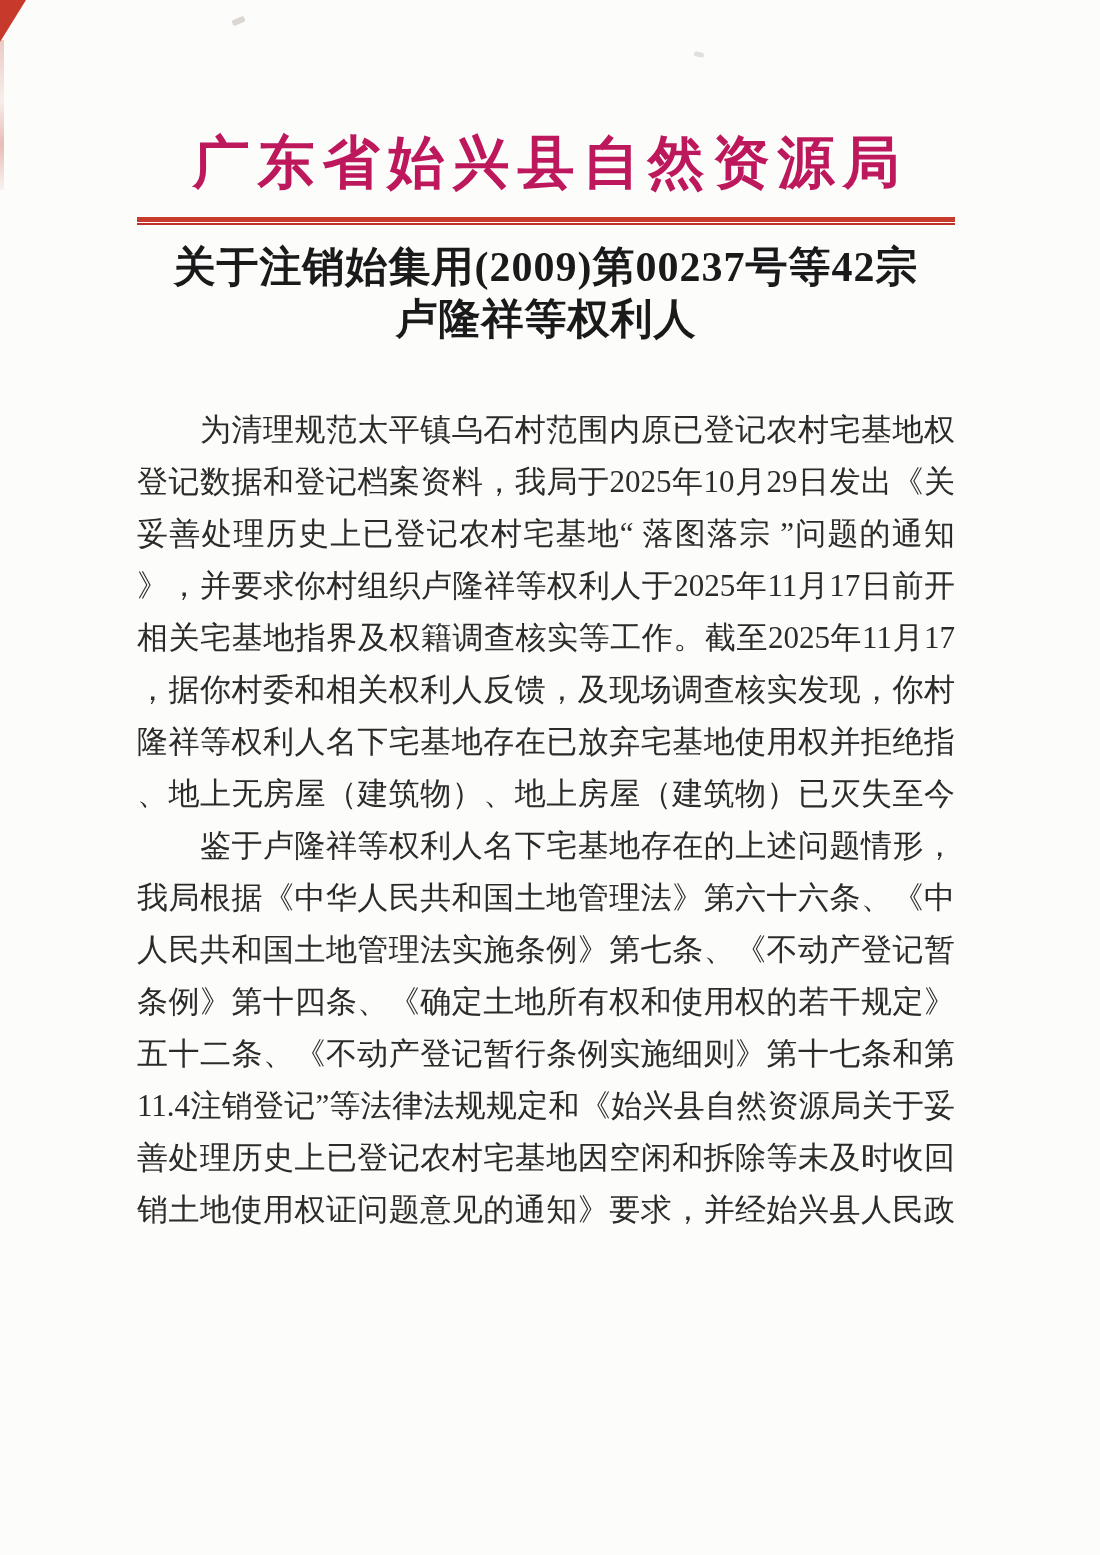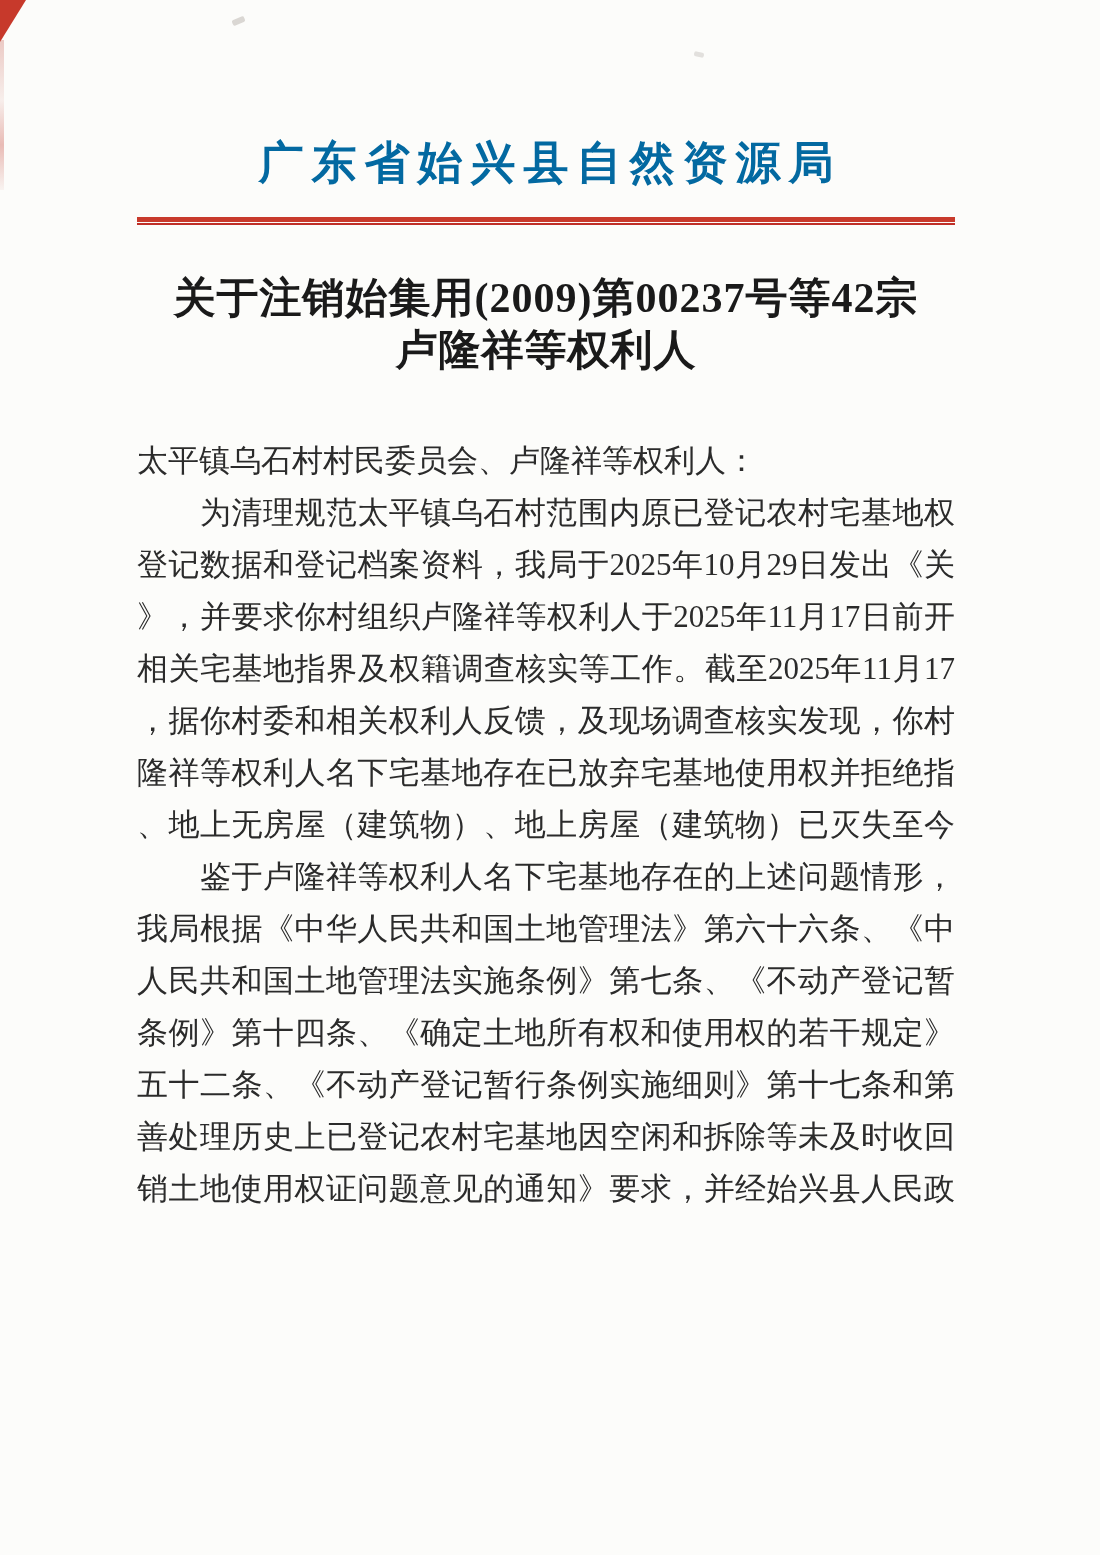--- a/index.html
+++ b/index.html
@@ -34,38 +34,38 @@
     position: absolute;
     left: 137px; top: 0;
     width: 818px;
   }
 
   .agency-title {
     margin-top: 128px;
     height: 70px;
     line-height: 70px;
     text-align: center;
-    font-size: 45px;
+    font-size: 57px;
     font-weight: 700;
-    color: #0369a1;
+    color: #be185d;
     letter-spacing: 8px;
     padding-left: 8px;
     white-space: nowrap;
   }
 
   .red-rule {
     margin-top: 19px;
     height: 1px;
     background: #fcfcfa;
     border-top: 5px solid #c83a2b;
     border-bottom: 2px solid #bf2f27;
   }
 
   .notice-title {
-    margin-top: 47px;
+    margin-top: 16px;
     text-align: center;
     font-size: 42px;
     line-height: 52px;
     font-weight: 700;
     color: #1a1a1a;
     letter-spacing: 1px;
   }
 
   .body-text {
     margin-top: 59px;
@@ -97,33 +97,34 @@
     <div class="agency-title">广东省始兴县自然资源局</div>
 
     <div class="red-rule"></div>
 
     <div class="notice-title">
       <div>关于注销始集用(2009)第00237号等42宗</div>
       <div>卢隆祥等权利人</div>
     </div>
 
     <div class="body-text">
-      <div class="line flush">太平镇乌石村村民委员会、卢隆祥等权利人：</div>
 
       <div class="line indent">为清理规范太平镇乌石村范围内原已登记农村宅基地权证</div>
       <div class="line">登记数据和登记档案资料，我局于2025年10月29日发出《关于</div>
+      <div class="line">妥善处理历史上已登记农村宅基地“ 落图落宗 ”问题的通知</div>
       <div class="line">》，并要求你村组织卢隆祥等权利人于2025年11月17日前开展</div>
       <div class="line">相关宅基地指界及权籍调查核实等工作。截至2025年11月17日</div>
       <div class="line">，据你村委和相关权利人反馈，及现场调查核实发现，你村卢</div>
       <div class="line">隆祥等权利人名下宅基地存在已放弃宅基地使用权并拒绝指界</div>
       <div class="line">、地上无房屋（建筑物）、地上房屋（建筑物）已灭失至今未</div>
 
       <div class="line indent">鉴于卢隆祥等权利人名下宅基地存在的上述问题情形，现</div>
       <div class="line">我局根据《中华人民共和国土地管理法》第六十六条、《中华</div>
       <div class="line">人民共和国土地管理法实施条例》第七条、《不动产登记暂行</div>
       <div class="line">条例》第十四条、《确定土地所有权和使用权的若干规定》第</div>
       <div class="line">五十二条、《不动产登记暂行条例实施细则》第十七条和第十</div>
+      <div class="line">11.4注销登记”等法律法规规定和《始兴县自然资源局关于妥</div>
       <div class="line">善处理历史上已登记农村宅基地因空闲和拆除等未及时收回注</div>
       <div class="line">销土地使用权证问题意见的通知》要求，并经始兴县人民政府</div>
     </div>
 
   </div>
 </div>
 
 </body></html>

